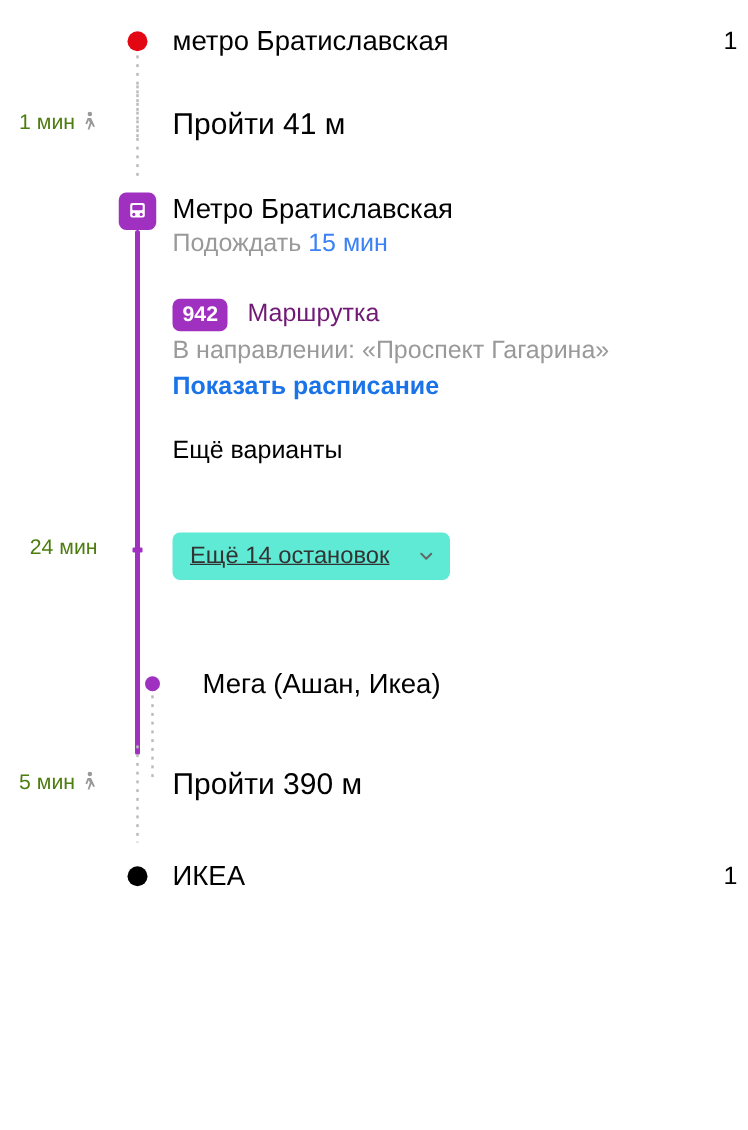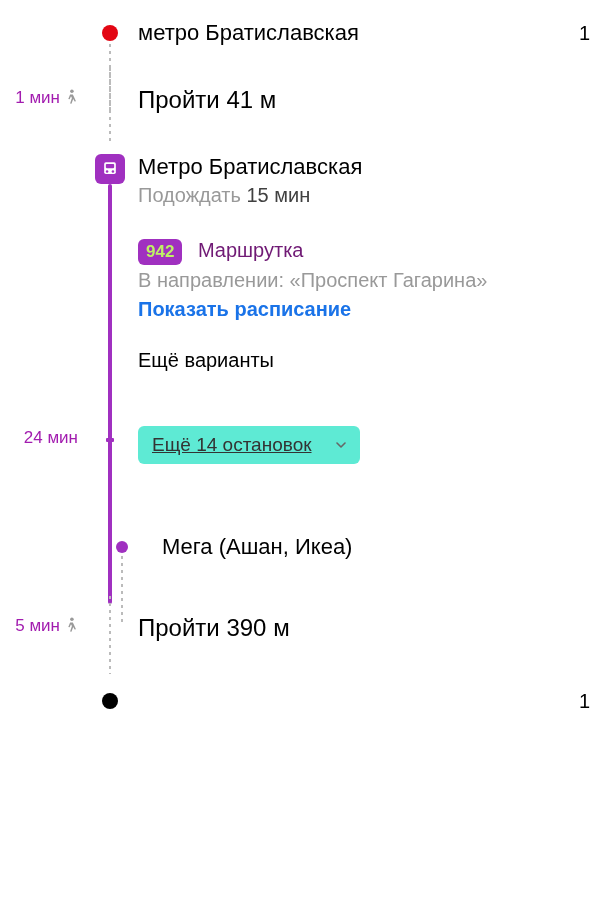--- a/index.html
+++ b/index.html
@@ -18,21 +18,21 @@
   .row {
     display: flex;
     align-items: flex-start;
     position: relative;
   }
   .time-col {
     width: 90px;
     text-align: right;
     padding-right: 12px;
     font-size: 17px;
-    color: #a21caf;
+    color: #4d7c0f;
     padding-top: 2px;
   }
   .time-col.with-icon {
     display: flex;
     align-items: center;
     justify-content: flex-end;
     gap: 4px;
   }
   .walk-icon {
     width: 14px;
@@ -122,25 +122,25 @@
   }
   .walk-text {
     font-size: 24px;
     color: #000;
   }
   .wait-text {
     font-size: 20px;
     color: #999;
     margin-top: 4px;
   }
-  .wait-text .wt-strong { color: #404040; }
+  .wait-text .wt-strong { color: #3b82f6; }
   .badge {
     display: inline-block;
     background: #a030c0;
-    color: #bef264;
+    color: #ffffff;
     font-weight: 700;
     font-size: 17px;
     padding: 3px 8px;
     border-radius: 6px;
     vertical-align: middle;
   }
   .vehicle-line {
     margin-top: 32px;
     font-size: 20px;
   }
@@ -303,16 +303,19 @@
     <div class="content-col">
       <div class="walk-text">Пройти 390 м</div>
     </div>
   </div>
 
   <div class="row seg" style="margin-top:28px;">
     <div class="time-col"></div>
     <div class="rail-col">
       <div class="dot-black"></div>
     </div>
+    <div class="content-col">
+      <div class="title-main">ИКЕА</div>
+    </div>
     <div class="right-time" style="top:2px;">1</div>
   </div>
 
 </div>
 
 </body></html>

